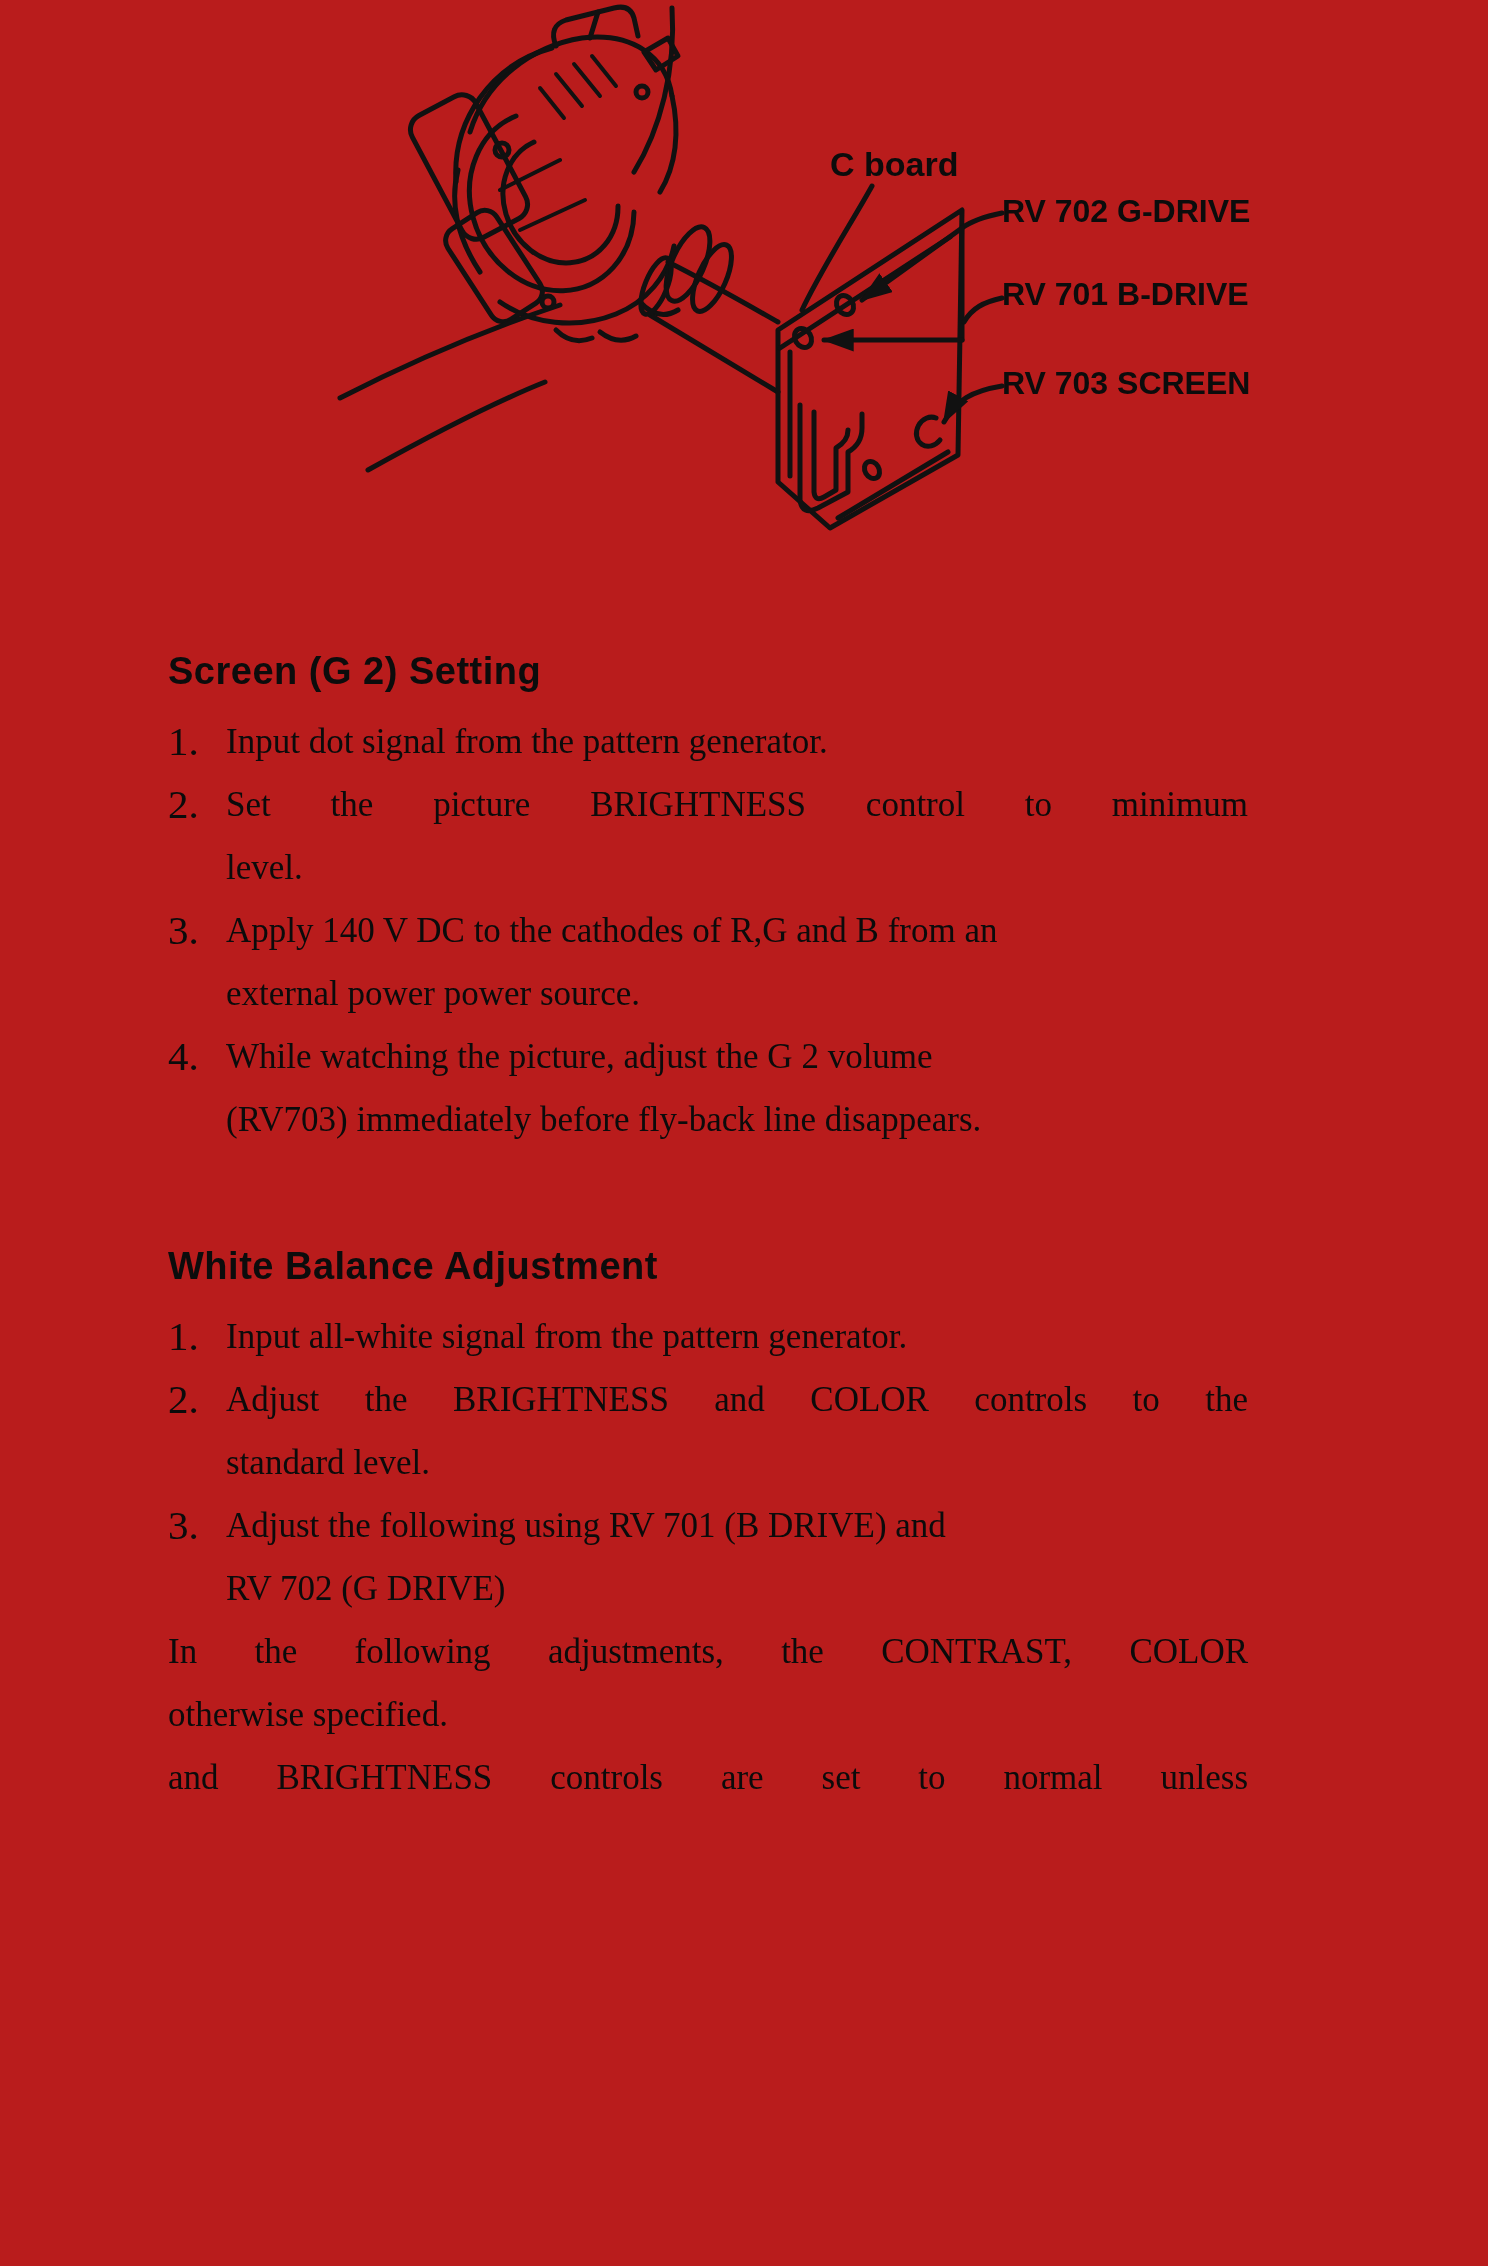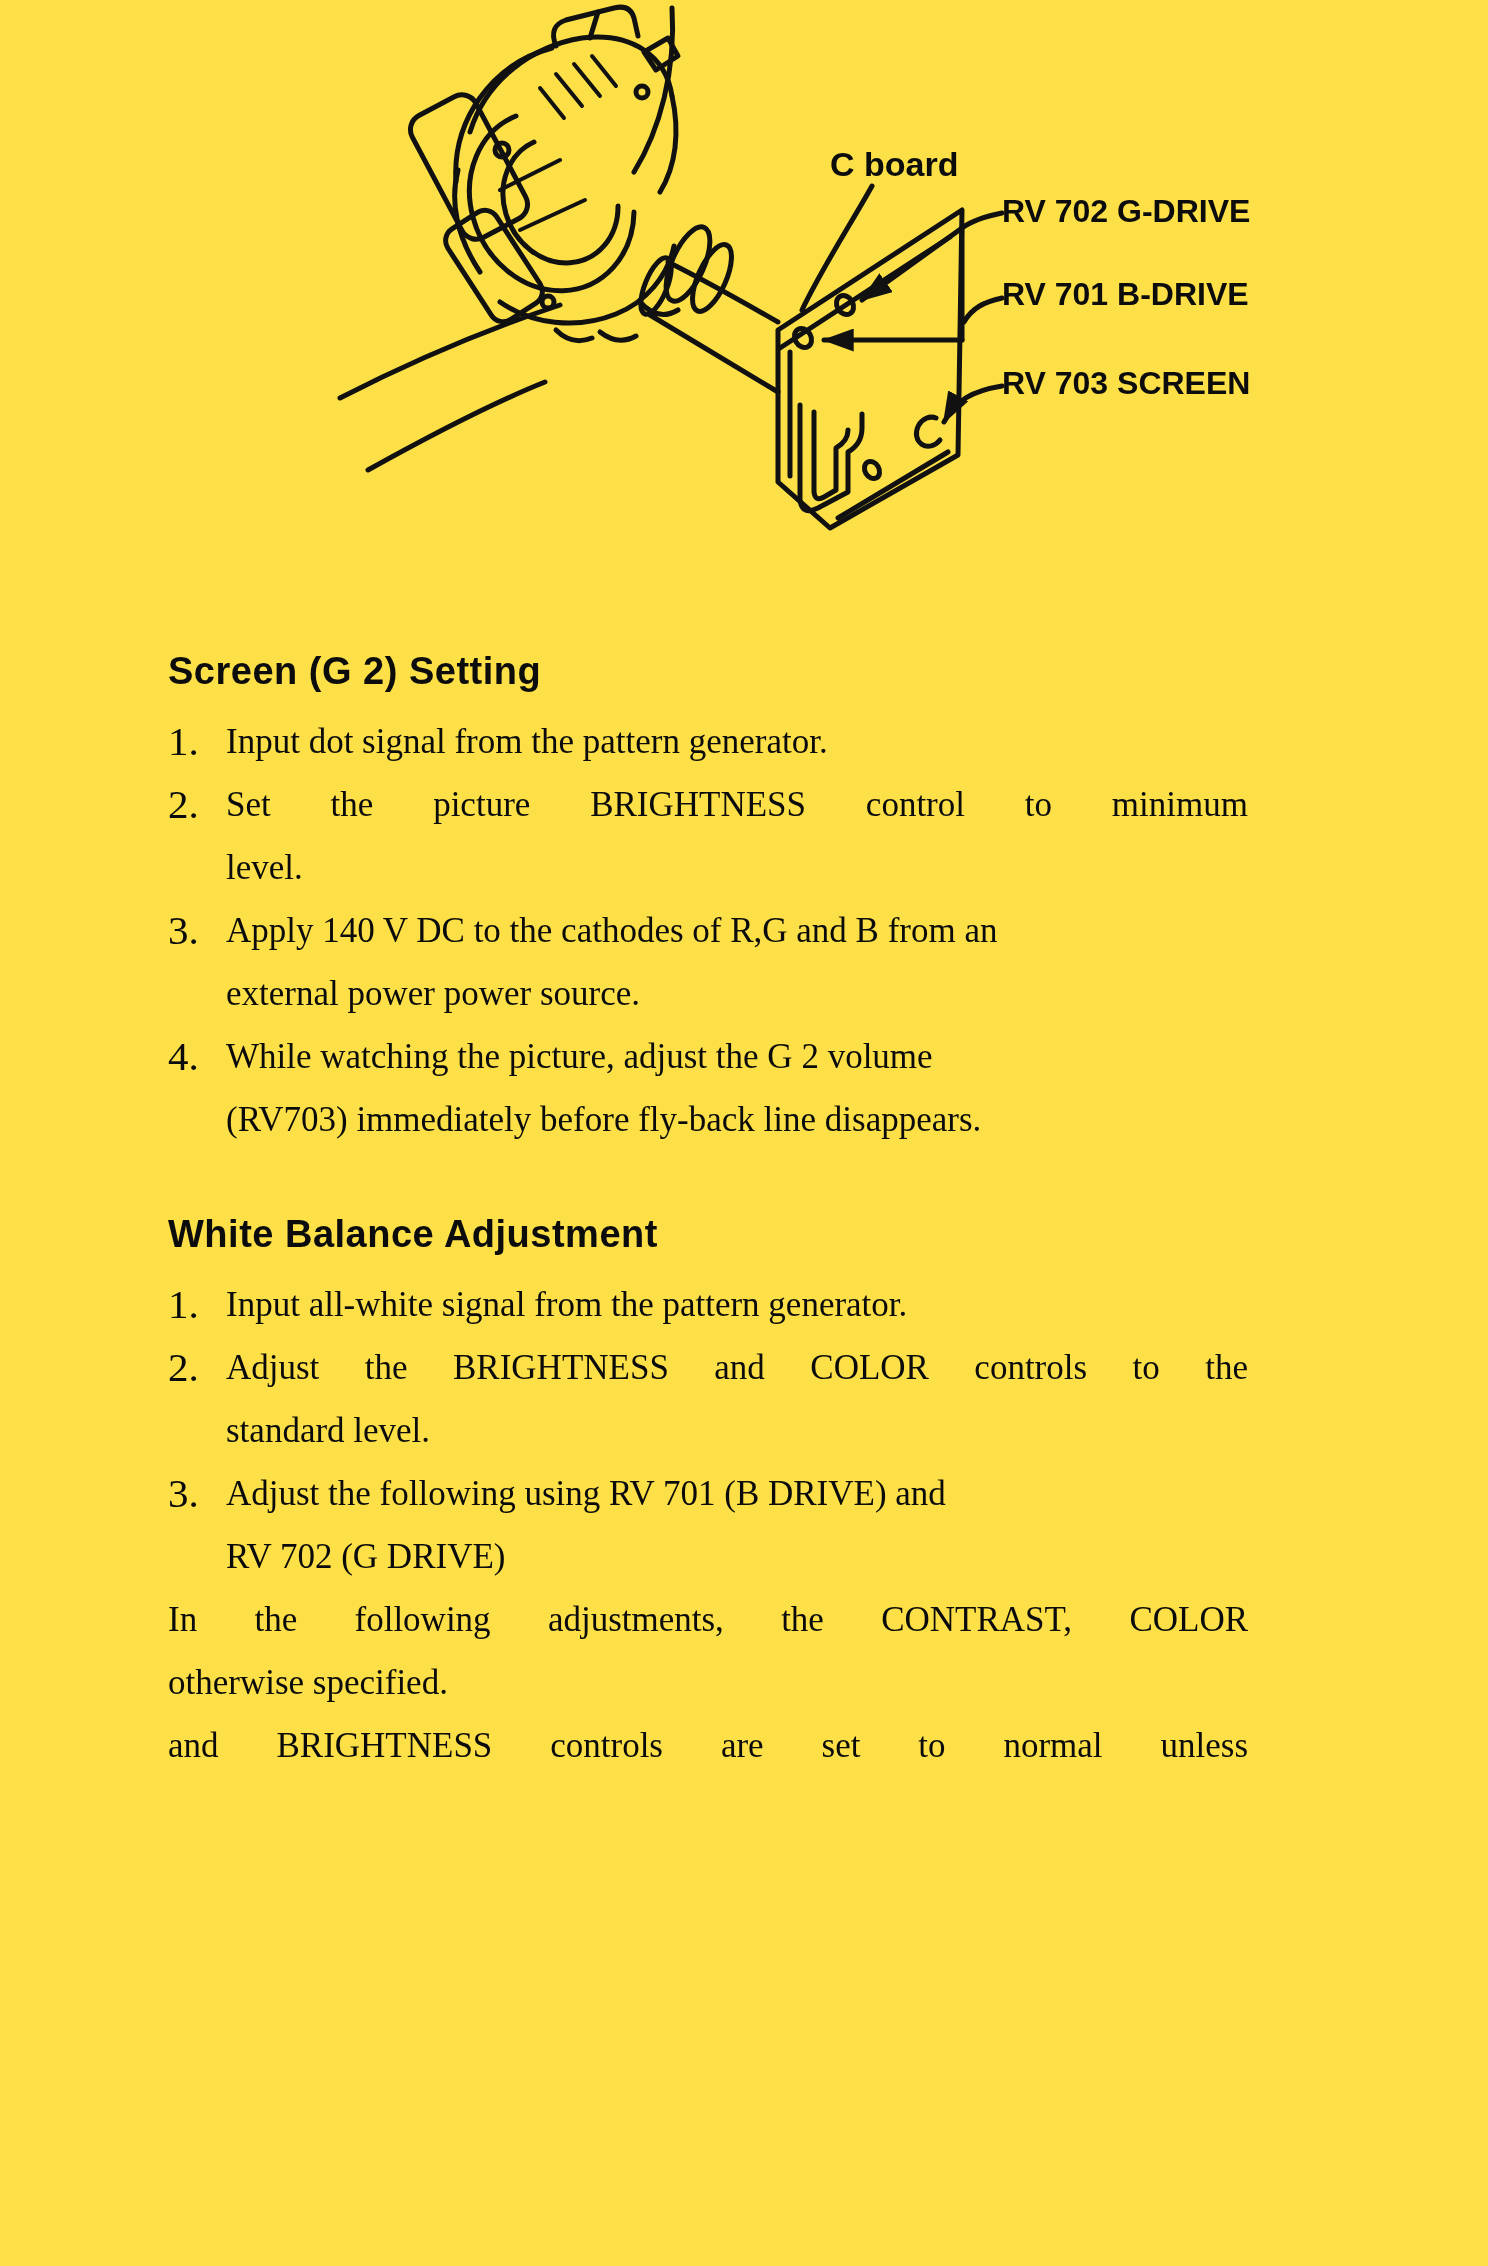--- a/index.html
+++ b/index.html
@@ -1,29 +1,29 @@
 <!DOCTYPE html>
 <html><head>
 <meta charset="utf-8">
 <style>
   html,body{margin:0;padding:0;background:#e8e8e8;}
   .page{
     position:relative;width:1488px;height:2266px;margin:0 auto;
-    background:#fde047;color:#0b0b0b;overflow:hidden;
+    background:#b91c1c;color:#0b0b0b;overflow:hidden;
     font-family:"Liberation Serif", serif;
   }
   .figure{position:absolute;left:0;top:0;}
   .figlabel{font-family:"Liberation Sans",sans-serif;font-weight:700;font-size:32px;fill:#0c0c0c;}
   .figlabel-lg{font-family:"Liberation Sans",sans-serif;font-weight:700;font-size:34px;fill:#0c0c0c;}
   .textcol{position:absolute;left:168px;top:648px;width:1080px;}
   h2{
     font-family:Liberation Sans, sans-serif;font-weight:700;font-size:38px;
     line-height:46px;margin:0 0 16px 0;color:#0c0c0c;letter-spacing:0.5px;
   }
-  .sec2 h2{margin-top:60px;}
+  .sec2 h2{margin-top:92px;}
   .item{position:relative;padding-left:58px;}
   .num{
     position:absolute;left:0;top:0;line-height:63px;font-size:41px;
     font-family:"Liberation Serif",serif;
   }
   .line{
     line-height:63px;font-size:35px;font-family:Liberation Serif, serif;
     white-space:nowrap;
   }
   .line.j{white-space:normal;text-align:justify;text-align-last:justify;}

